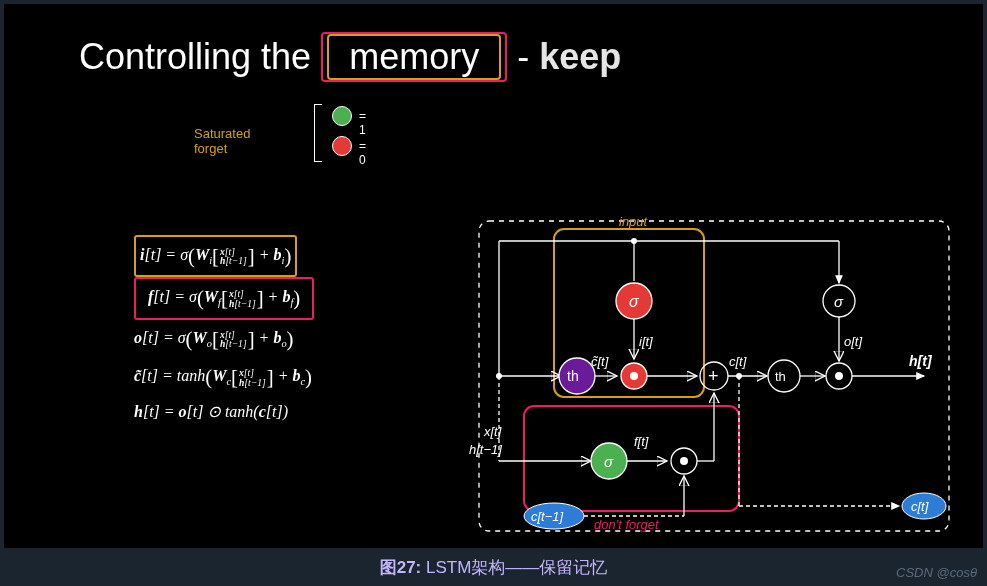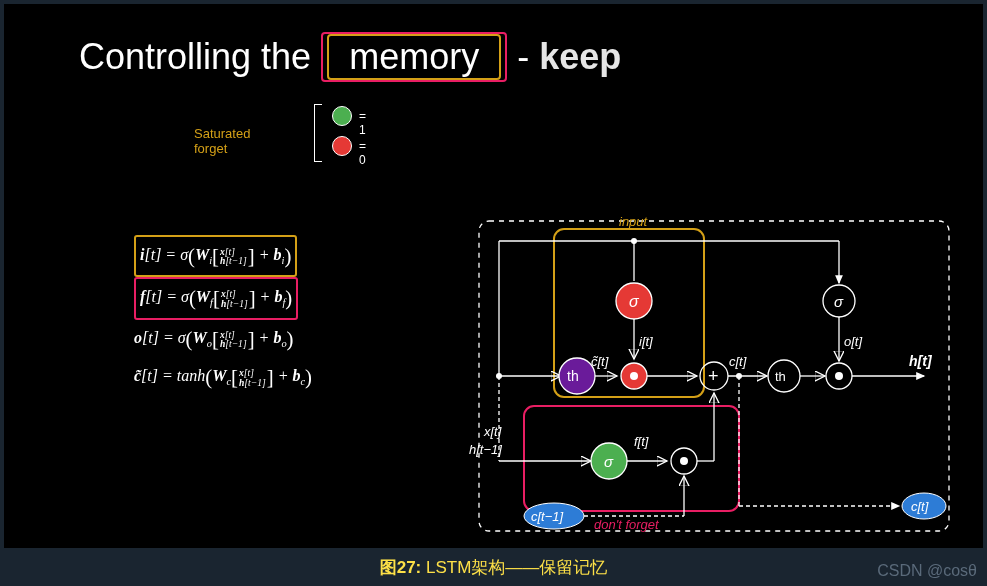--- a/index.html
+++ b/index.html
@@ -83,21 +83,21 @@
     top: 195px;
     left: 130px;
     font-family: "Cambria Math", "Times New Roman", serif;
     font-size: 16px;
     line-height: 1.85;
     font-style: italic;
     margin-top: 36px;
   }
   .equations .row { white-space: nowrap; position: relative; }
   .box-orange { border: 2px solid #d4a017; border-radius: 3px; padding: 0 4px; display: inline-block; }
-  .box-pink { border: 2px solid #e91e63; border-radius: 3px; padding: 0 4px; display: inline-block; }
+  .box-pink { border: 2px solid #e91e63; border-radius: 3px; padding: 0 12px; display: inline-block; }
   .sub { font-size: 0.65em; vertical-align: sub; }
   .stack {
     display: inline-block;
     vertical-align: middle;
     font-size: 0.6em;
     line-height: 1;
     text-align: left;
     padding: 0 1px;
   }
   .stack span { display: block; }
@@ -111,32 +111,33 @@
     height: 340px;
     margin-top: 32px;
   }
 
   .caption {
     position: absolute;
     bottom: 0;
     left: 0;
     right: 0;
     height: 36px;
-    color: #fde047;
+    color: #c4b5fd;
     text-align: center;
     font-size: 17px;
     line-height: 36px;
   }
   .caption b { font-weight: bold; }
   .watermark {
     position: absolute;
     bottom: 6px;
     right: 10px;
-    font-size: 16px;
+    font-size: 13px;
     color: #5a6a7a;
+    font-style: italic;
   }
 </style>
 </head>
 <body>
 
 <div class="slide">
 
   <div class="title">
     <span>Controlling the </span><span class="outer-pink"><span class="memory-box">memory</span></span><span> - </span><span class="keep">keep</span>
   </div>
@@ -159,20 +160,23 @@
     <div class="row">
       <span class="box-pink">
         <b>f</b>[t] = σ<span class="bigl">(</span><b>W</b><span class="sub">f</span><span class="bigl">[</span><span class="stack"><span><b>x</b>[t]</span><span><b>h</b>[t−1]</span></span><span class="bigl">]</span> + <b>b</b><span class="sub">f</span><span class="bigl">)</span>
       </span>
     </div>
     <div class="row">
       <b>o</b>[t] = σ<span class="bigl">(</span><b>W</b><span class="sub">o</span><span class="bigl">[</span><span class="stack"><span><b>x</b>[t]</span><span><b>h</b>[t−1]</span></span><span class="bigl">]</span> + <b>b</b><span class="sub">o</span><span class="bigl">)</span>
     </div>
     <div class="row">
       <b>c̃</b>[t] = tanh<span class="bigl">(</span><b>W</b><span class="sub">c</span><span class="bigl">[</span><span class="stack"><span><b>x</b>[t]</span><span><b>h</b>[t−1]</span></span><span class="bigl">]</span> + <b>b</b><span class="sub">c</span><span class="bigl">)</span>
+    </div>
+    <div class="row">
+      <b>h</b>[t] = <b>o</b>[t] ⊙ tanh(<b>c</b>[t])
     </div>
   </div>
 
   <div class="diagram-area">
     <svg width="495" height="340" viewBox="0 0 495 340">
       <defs>
         <marker id="arrow" markerWidth="8" markerHeight="8" refX="6" refY="3" orient="auto">
           <path d="M0,0 L7,3 L0,6 Z" fill="#fff"></path>
         </marker>
         <marker id="tri" markerWidth="10" markerHeight="10" refX="8" refY="4" orient="auto">

